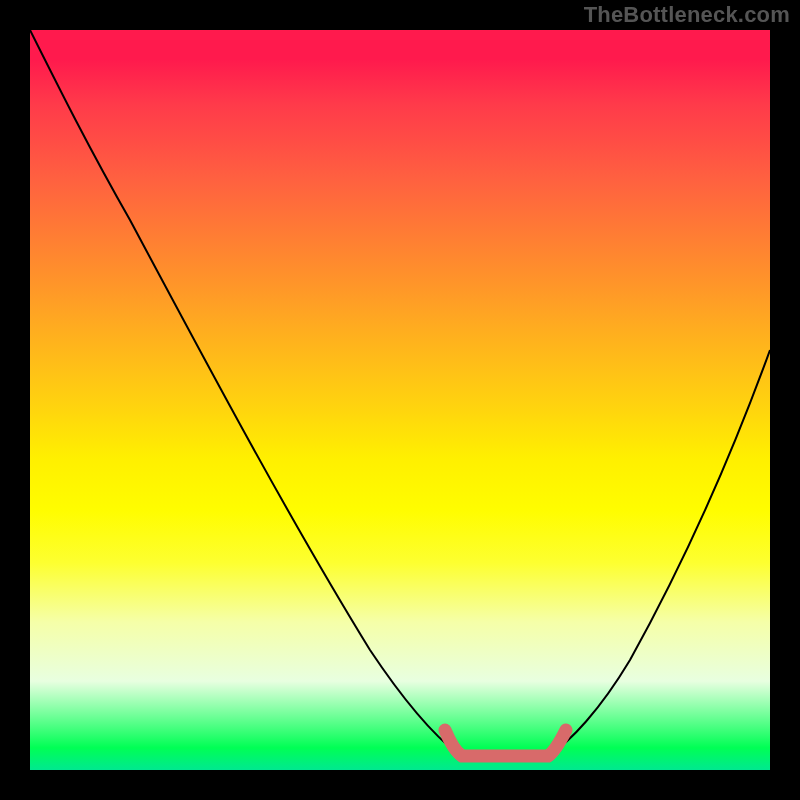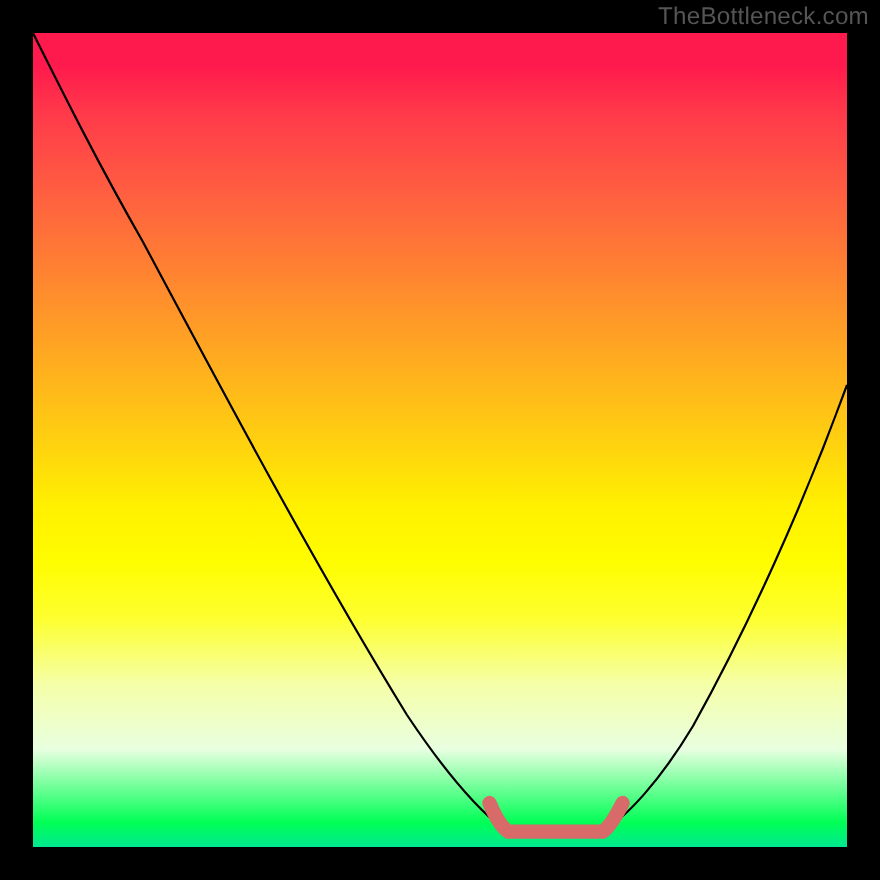--- a/index.html
+++ b/index.html
@@ -10,21 +10,21 @@
     position: relative;
     font-family: Arial, sans-serif;
     overflow: hidden;
   }
   .watermark {
     position: absolute;
     top: 2px;
     right: 10px;
     color: #555;
     font-size: 22px;
-    font-weight: 400;
+    font-weight: 700;
     z-index: 10;
     letter-spacing: 0.2px;
   }
   .plot-area {
     position: absolute;
     left: 30px;
     top: 30px;
     width: 740px;
     height: 740px;
     background: linear-gradient(to bottom,

